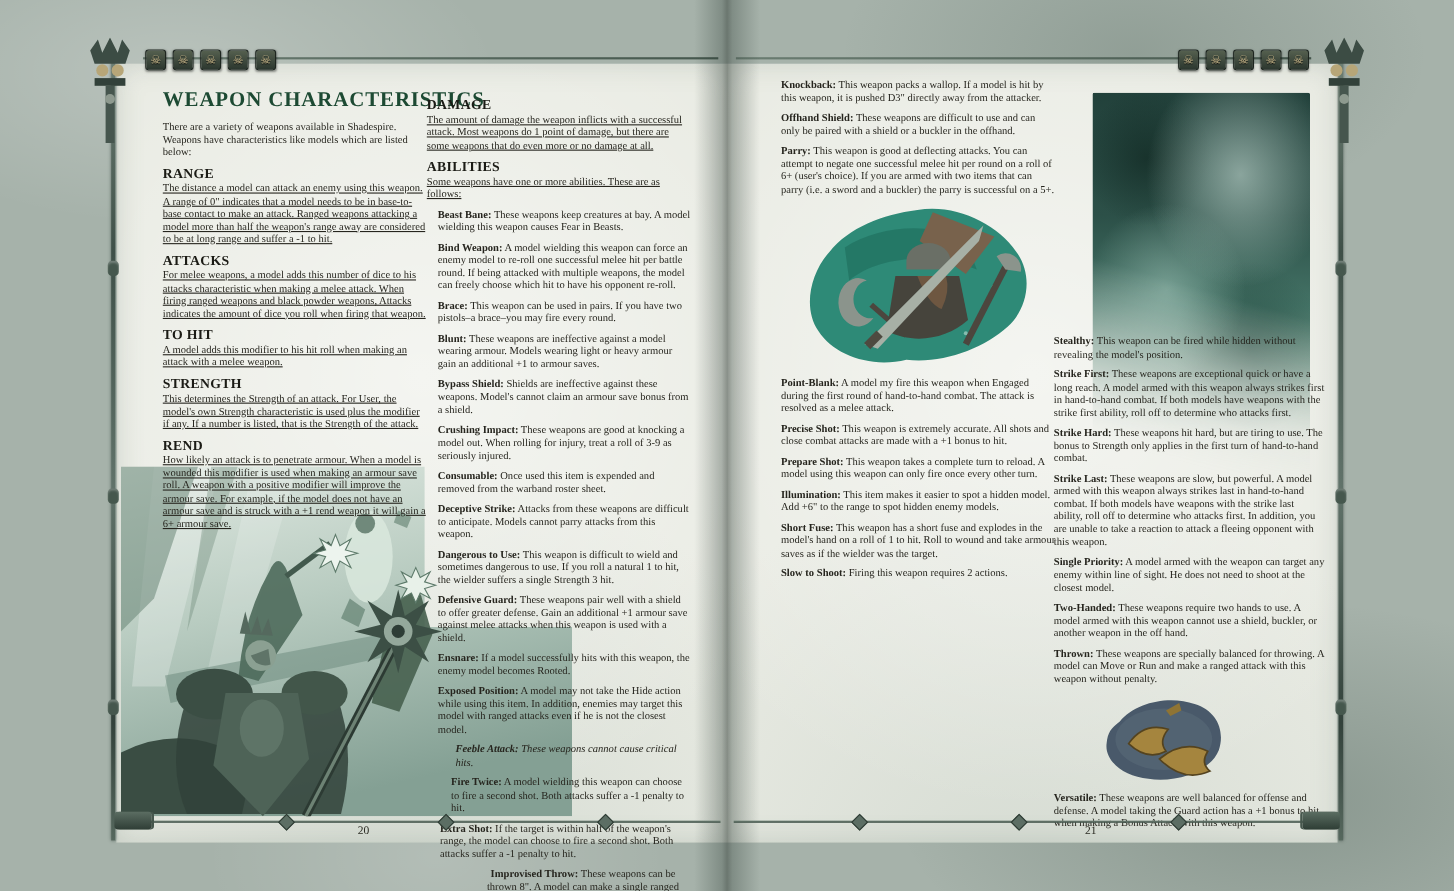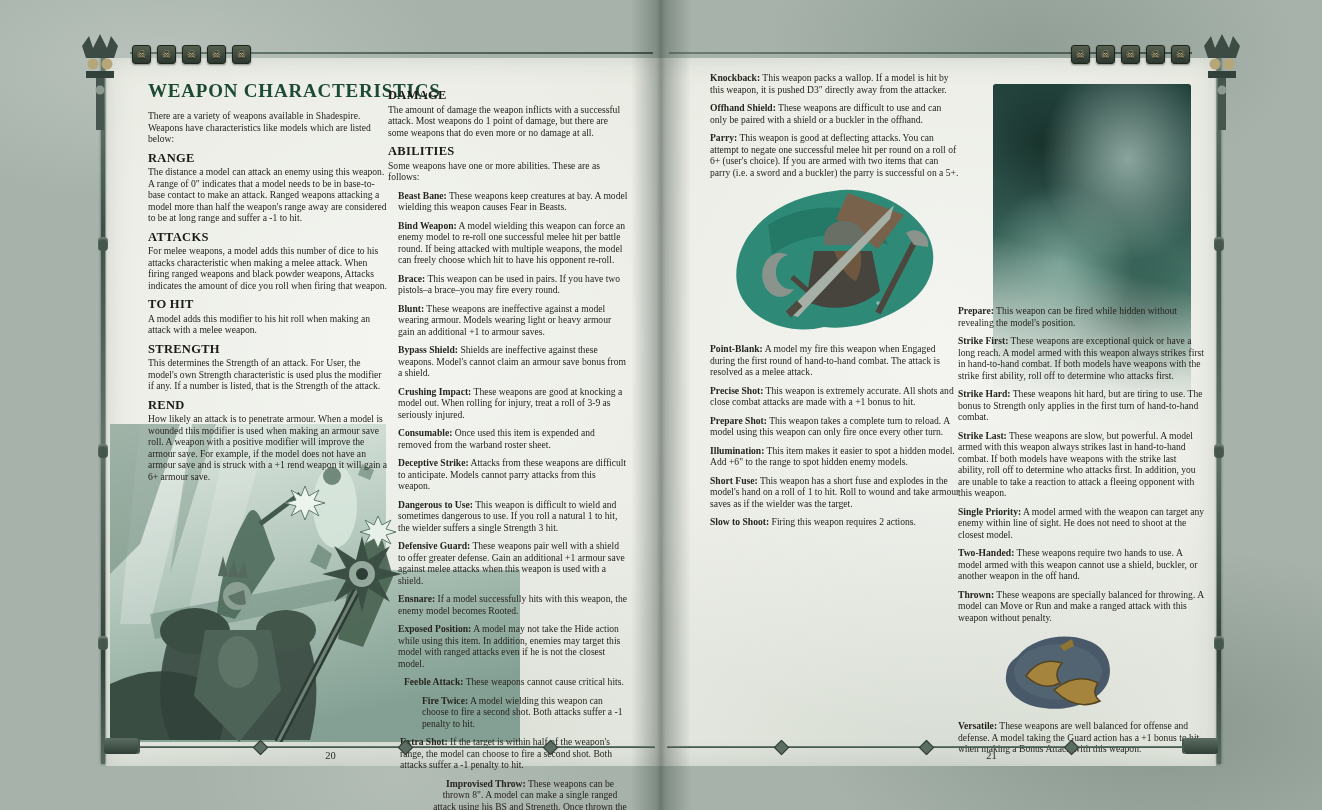--- a/index.html
+++ b/index.html
@@ -55,24 +55,24 @@
 
   
   .title{position:absolute;left:148px;top:80px;width:330px;margin:0;font-size:19px;font-weight:bold;letter-spacing:.8px;color:#1d4a33;white-space:nowrap;z-index:2;}
   .col{position:absolute;font-size:9.6px;line-height:11.5px;color:#26251e;z-index:2;}
   .l-col1{left:148px;top:110px;width:240px;}
   .l-col2{left:388px;top:82px;width:240px;}
   .r-col1{left:49px;top:72px;width:250px;}
   .r-col2{left:297px;top:305px;width:247px;}
   .col p{margin:0 0 7px 0;}
   .sec-h{font-size:12.5px;font-weight:bold;letter-spacing:.3px;color:#1b1b15;margin:8px 0 2px 0;}
-  .sec-b{margin:0 0 6px 0;}
+  .sec-b{margin:0 0 6px 0;text-decoration:underline;}
   .abilities p{margin:0 0 7px 10px;}
-  .l-col2 .abilities p:nth-of-type(13){margin-left:16px;}
-  .l-col2 .abilities p:nth-of-type(14){margin-left:34px;}
+  .l-col2 .abilities p:nth-of-type(13){margin-left:26px;font-style:italic;}
+  .l-col2 .abilities p:nth-of-type(14){margin-left:22px;}
   .l-col2 .abilities p:nth-of-type(15){margin-left:12px;}
   .l-col2 .abilities p:nth-of-type(16){margin-left:44px;width:196px;text-align:center;}
   .r-col1 .abilities p, .r-col2 .abilities p{margin-left:0;}
   .ab-name{font-weight:bold;}
   .pagenum{position:absolute;top:750px;width:100%;text-align:center;font-size:10.5px;color:#2a2a22;z-index:7;margin:0;}
 
   
   figure{margin:0;padding:0;}
   .battle-art{position:absolute;left:110px;top:424px;width:410px;height:318px;z-index:1;}
   .duel-art{width:212px;height:150px;margin:4px 0 8px 18px;}
@@ -334,21 +334,21 @@
 
 
 
           <p><b class="ab-name">Slow to Shoot:</b><span> Firing this weapon requires 2 actions.</span></p>
         </div>
     </div>
 
     <div class="col r-col2">
       <div class="abilities">
 
-          <p><b class="ab-name">Prepare:</b><span> This weapon can be fired while hidden without revealing the model's position.</span></p>
+          <p><b class="ab-name">Stealthy:</b><span> This weapon can be fired while hidden without revealing the model's position.</span></p>
 
           <p><b class="ab-name">Strike First:</b><span> These weapons are exceptional quick or have a long reach. A model armed with this weapon always strikes first in hand-to-hand combat. If both models have weapons with the strike first ability, roll off to determine who attacks first.</span></p>
 
           <p><b class="ab-name">Strike Hard:</b><span> These weapons hit hard, but are tiring to use. The bonus to Strength only applies in the first turn of hand-to-hand combat.</span></p>
 
           <p><b class="ab-name">Strike Last:</b><span> These weapons are slow, but powerful. A model armed with this weapon always strikes last in hand-to-hand combat. If both models have weapons with the strike last ability, roll off to determine who attacks first. In addition, you are unable to take a reaction to attack a fleeing opponent with this weapon.</span></p>
 
           <p><b class="ab-name">Single Priority:</b><span> A model armed with the weapon can target any enemy within line of sight. He does not need to shoot at the closest model.</span></p>
 
           <p><b class="ab-name">Two-Handed:</b><span> These weapons require two hands to use. A model armed with this weapon cannot use a shield, buckler, or another weapon in the off hand.</span></p>

